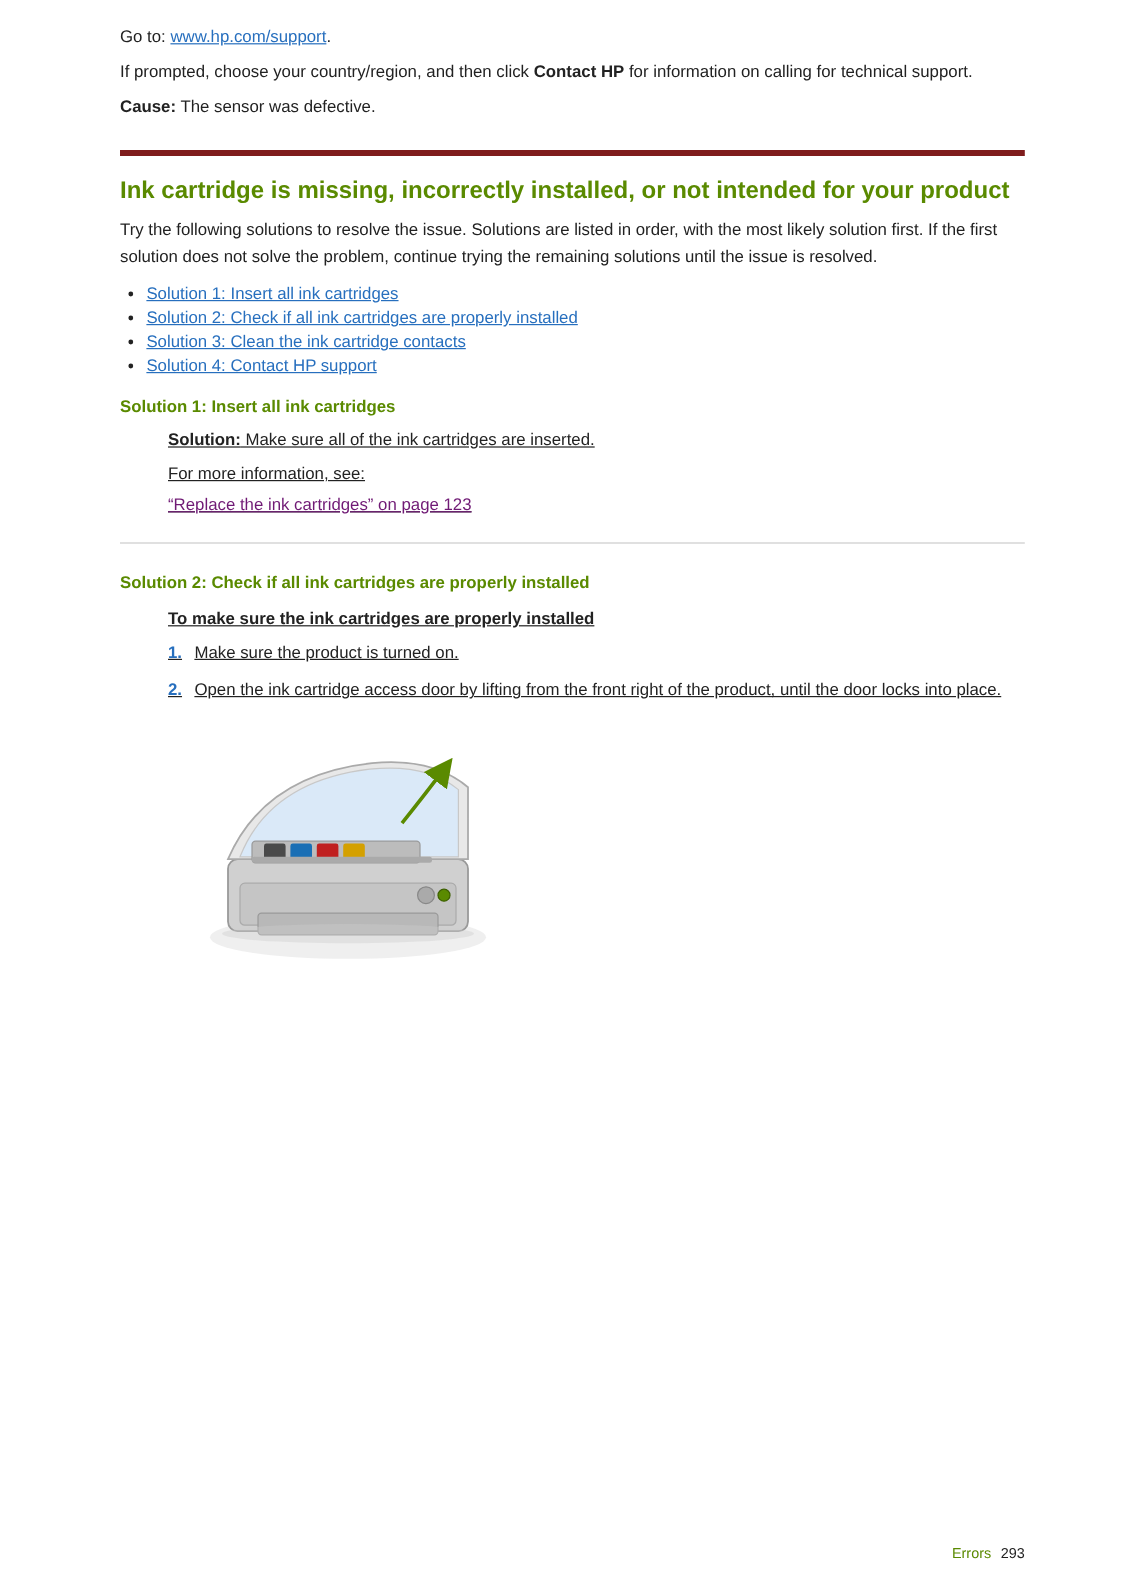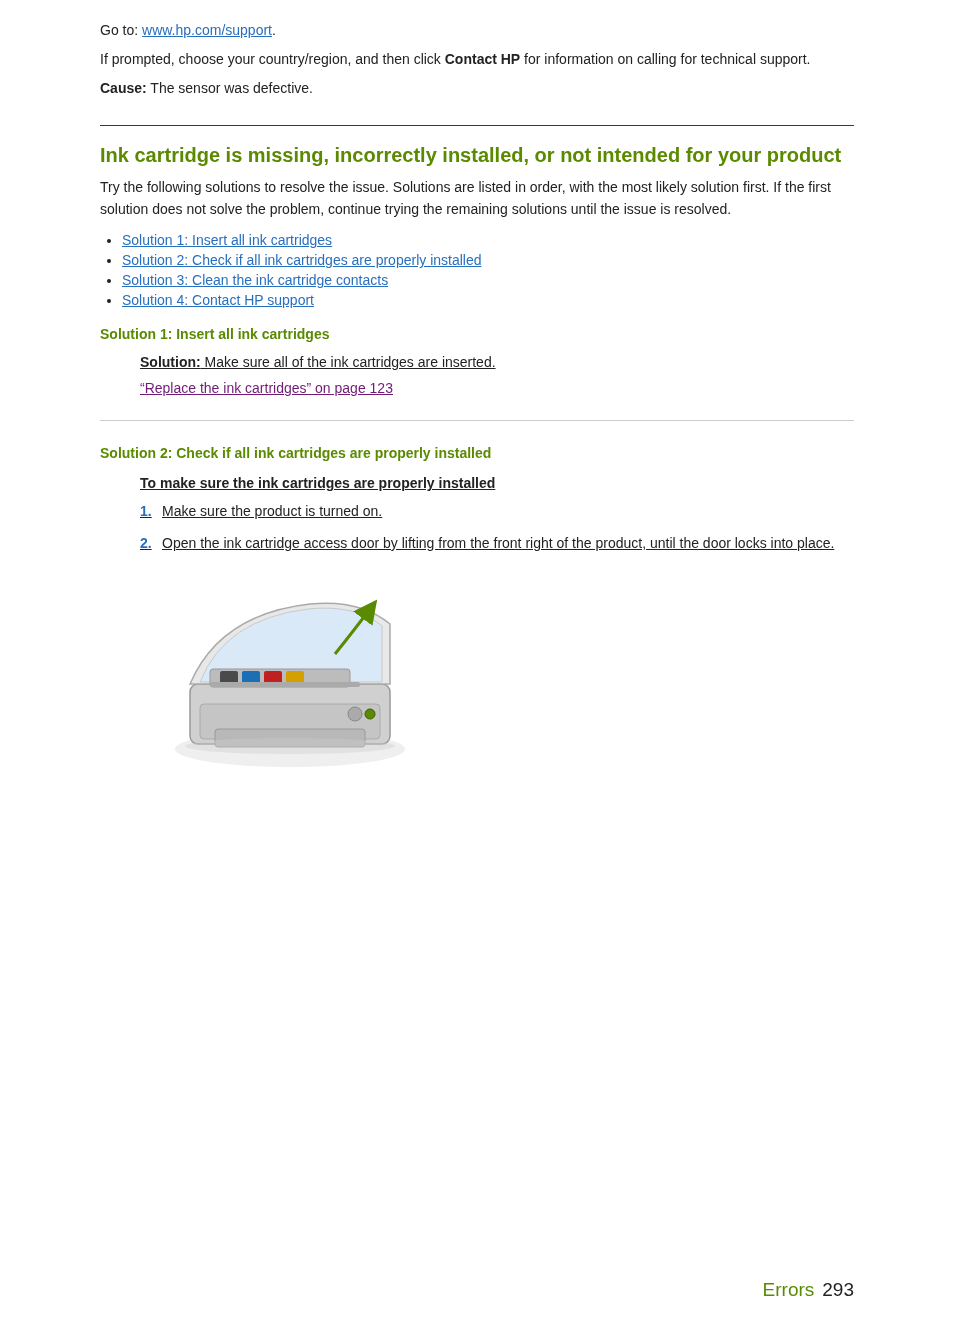--- a/index.html
+++ b/index.html
@@ -16,21 +16,21 @@
 
     .page-content {
       margin: 0 auto;
       padding: 20px 100px 60px 100px;
       max-width: 954px;
     }
 
     .top-section {
       padding-bottom: 18px;
       margin-bottom: 18px;
-      border-bottom: 1px solid #7f1d1d;
+      border-bottom: 5px solid #7f1d1d;
     }
 
     .top-section p {
       margin-bottom: 8px;
       line-height: 1.5;
     }
 
     a {
       color: #276FBE;
       text-decoration: underline;
@@ -144,21 +144,21 @@
       position: absolute;
       bottom: 20px;
       right: 100px;
       color: #5a8a00;
       font-size: 13px;
     }
 
     .page-footer span {
       color: #222;
       margin-left: 8px;
-      font-size: 19px;
+      font-size: 12px;
     }
   </style>
 </head>
 <body>
 
 <div class="page-content">
 
   <div class="top-section">
     <p>
       <span>Go to: </span><a href="#">www.hp.com/support</a>.
@@ -181,20 +181,21 @@
     <li><a href="#">Solution 3: Clean the ink cartridge contacts</a></li>
     <li><a href="#">Solution 4: Contact HP support</a></li>
   </ul>
 
   <div class="solution-block">
     <p class="solution-heading">Solution 1: Insert all ink cartridges</p>
     <div class="indented">
       <p class="body-line">
         <span class="label-bold">Solution:</span><span>   Make sure all of the ink cartridges are inserted.</span>
       </p>
+      <p class="body-line">For more information, see:</p>
       <a class="link-line" href="#">“Replace the ink cartridges” on page 123</a>
     </div>
   </div>
 
   <hr class="divider">
 
   <div class="solution2-block">
     <p class="solution-heading">Solution 2: Check if all ink cartridges are properly installed</p>
     <div class="indented">
 

